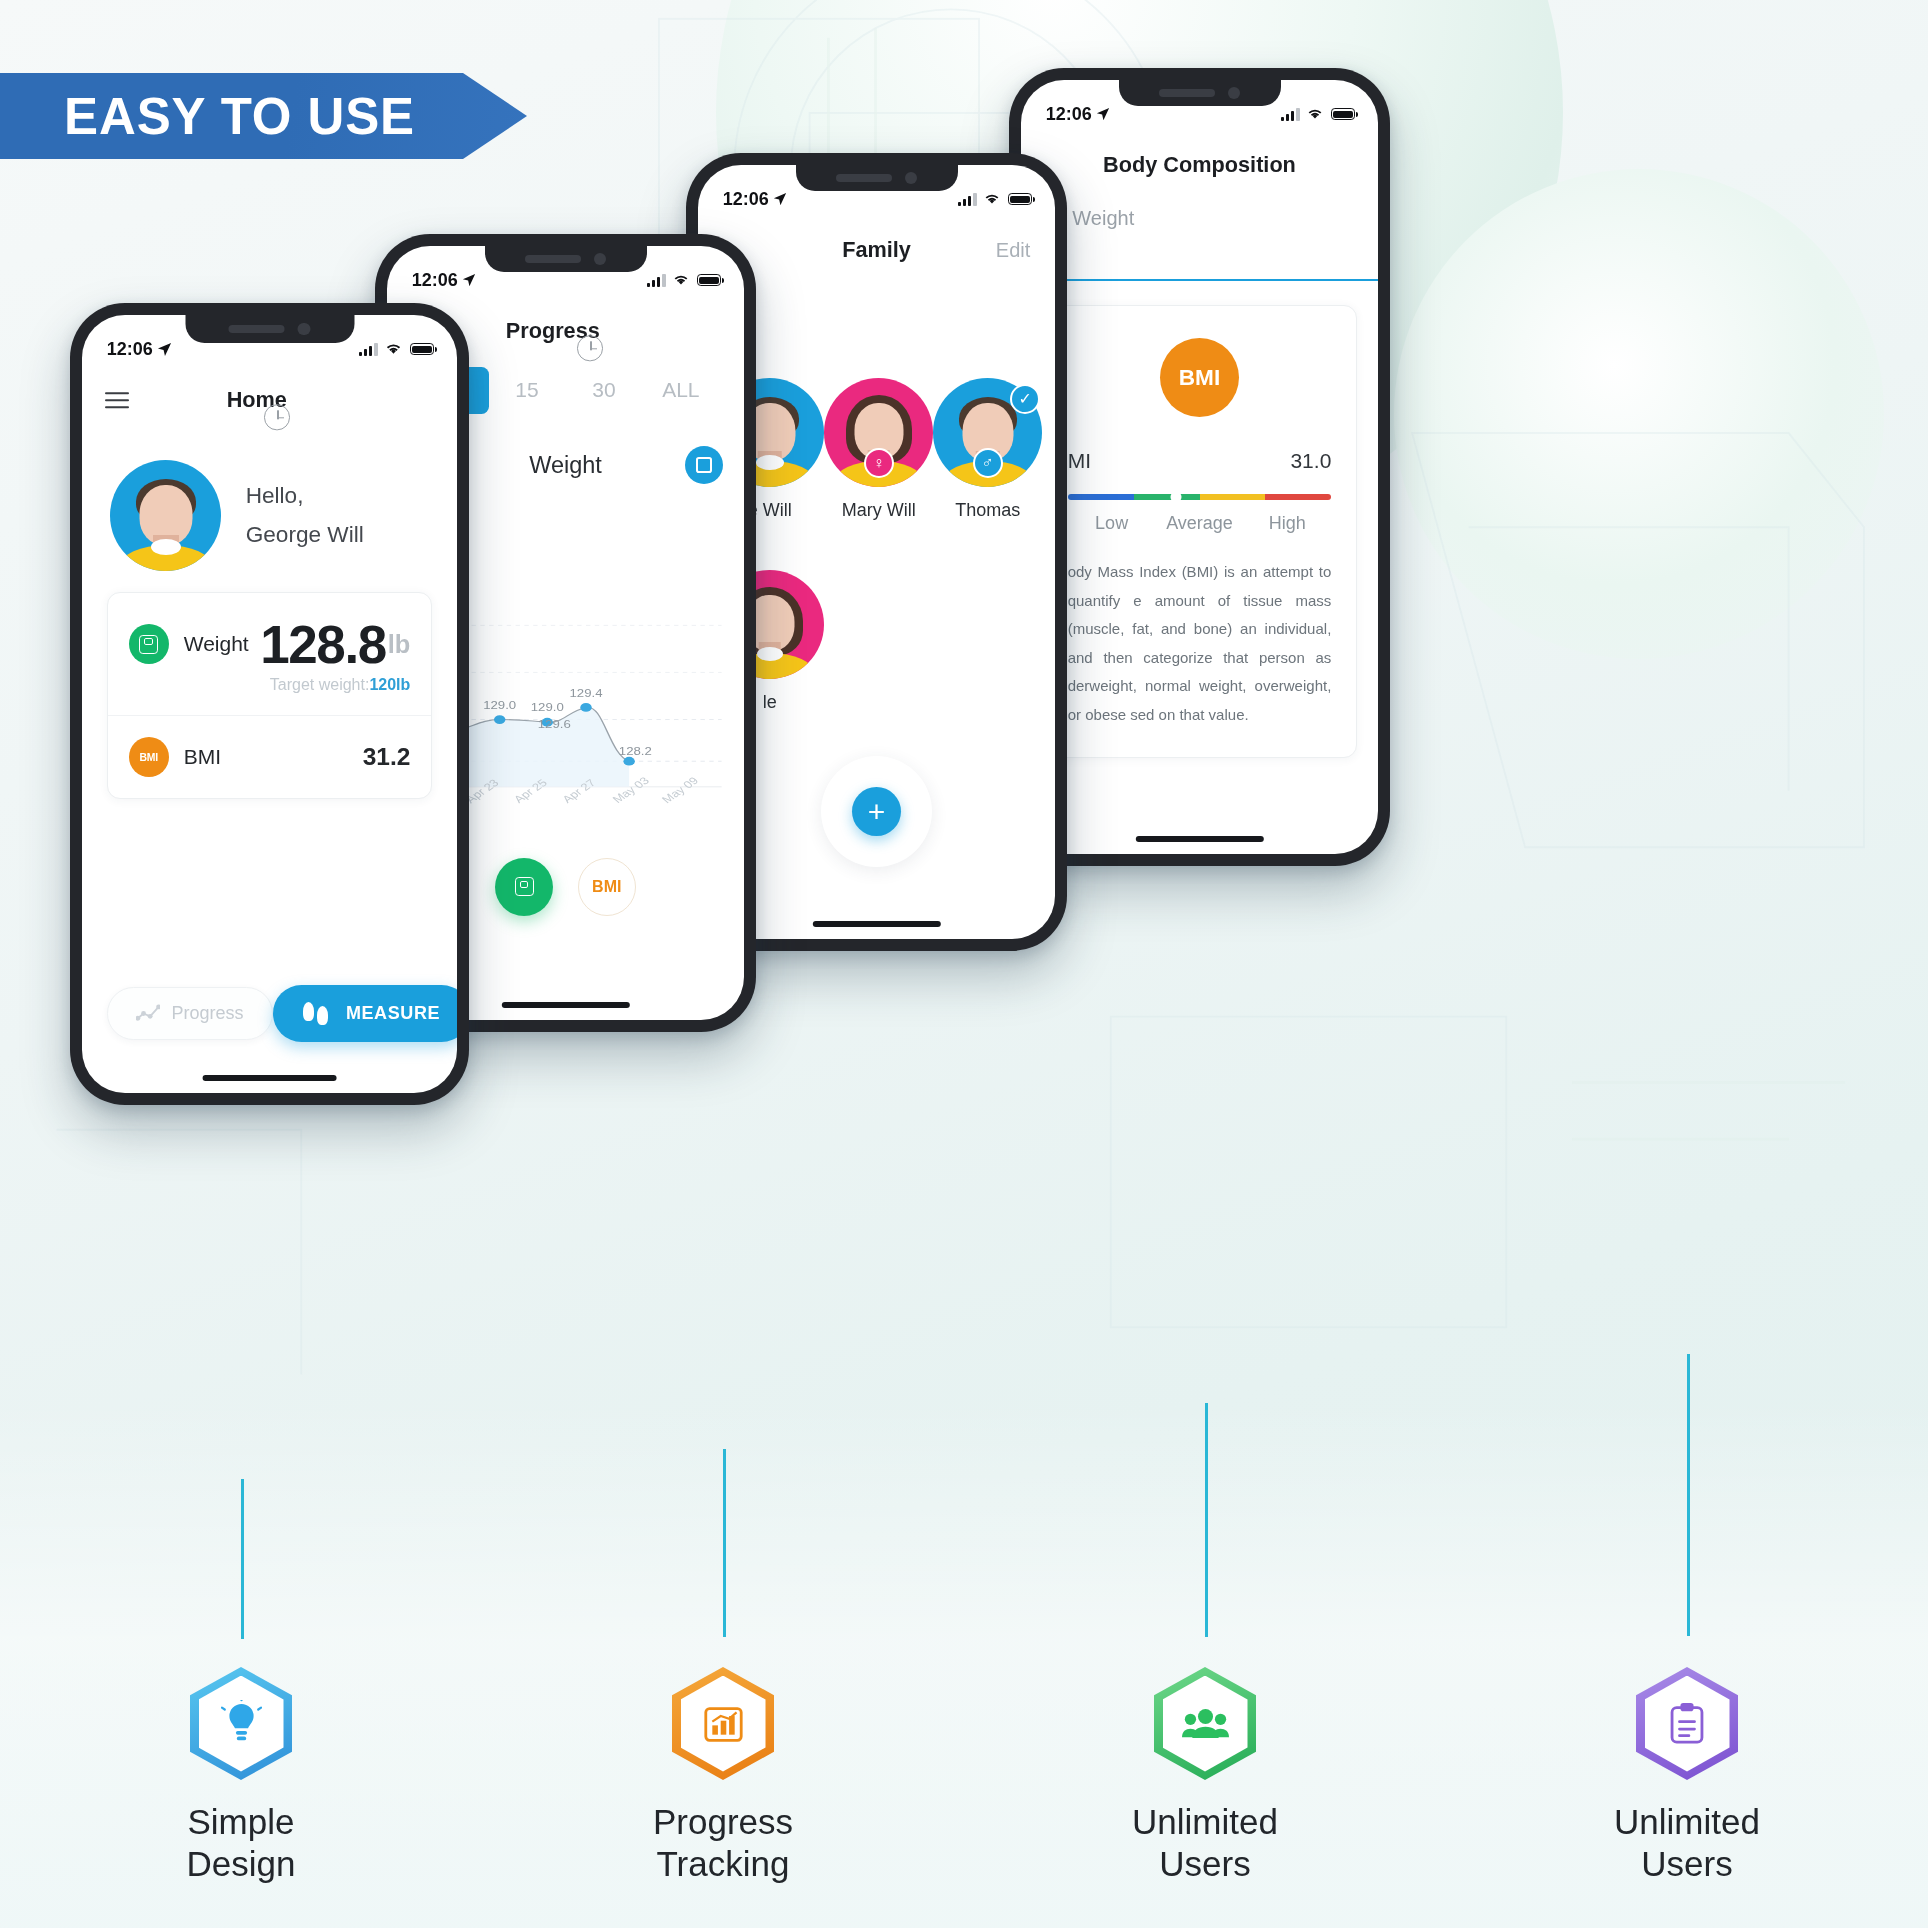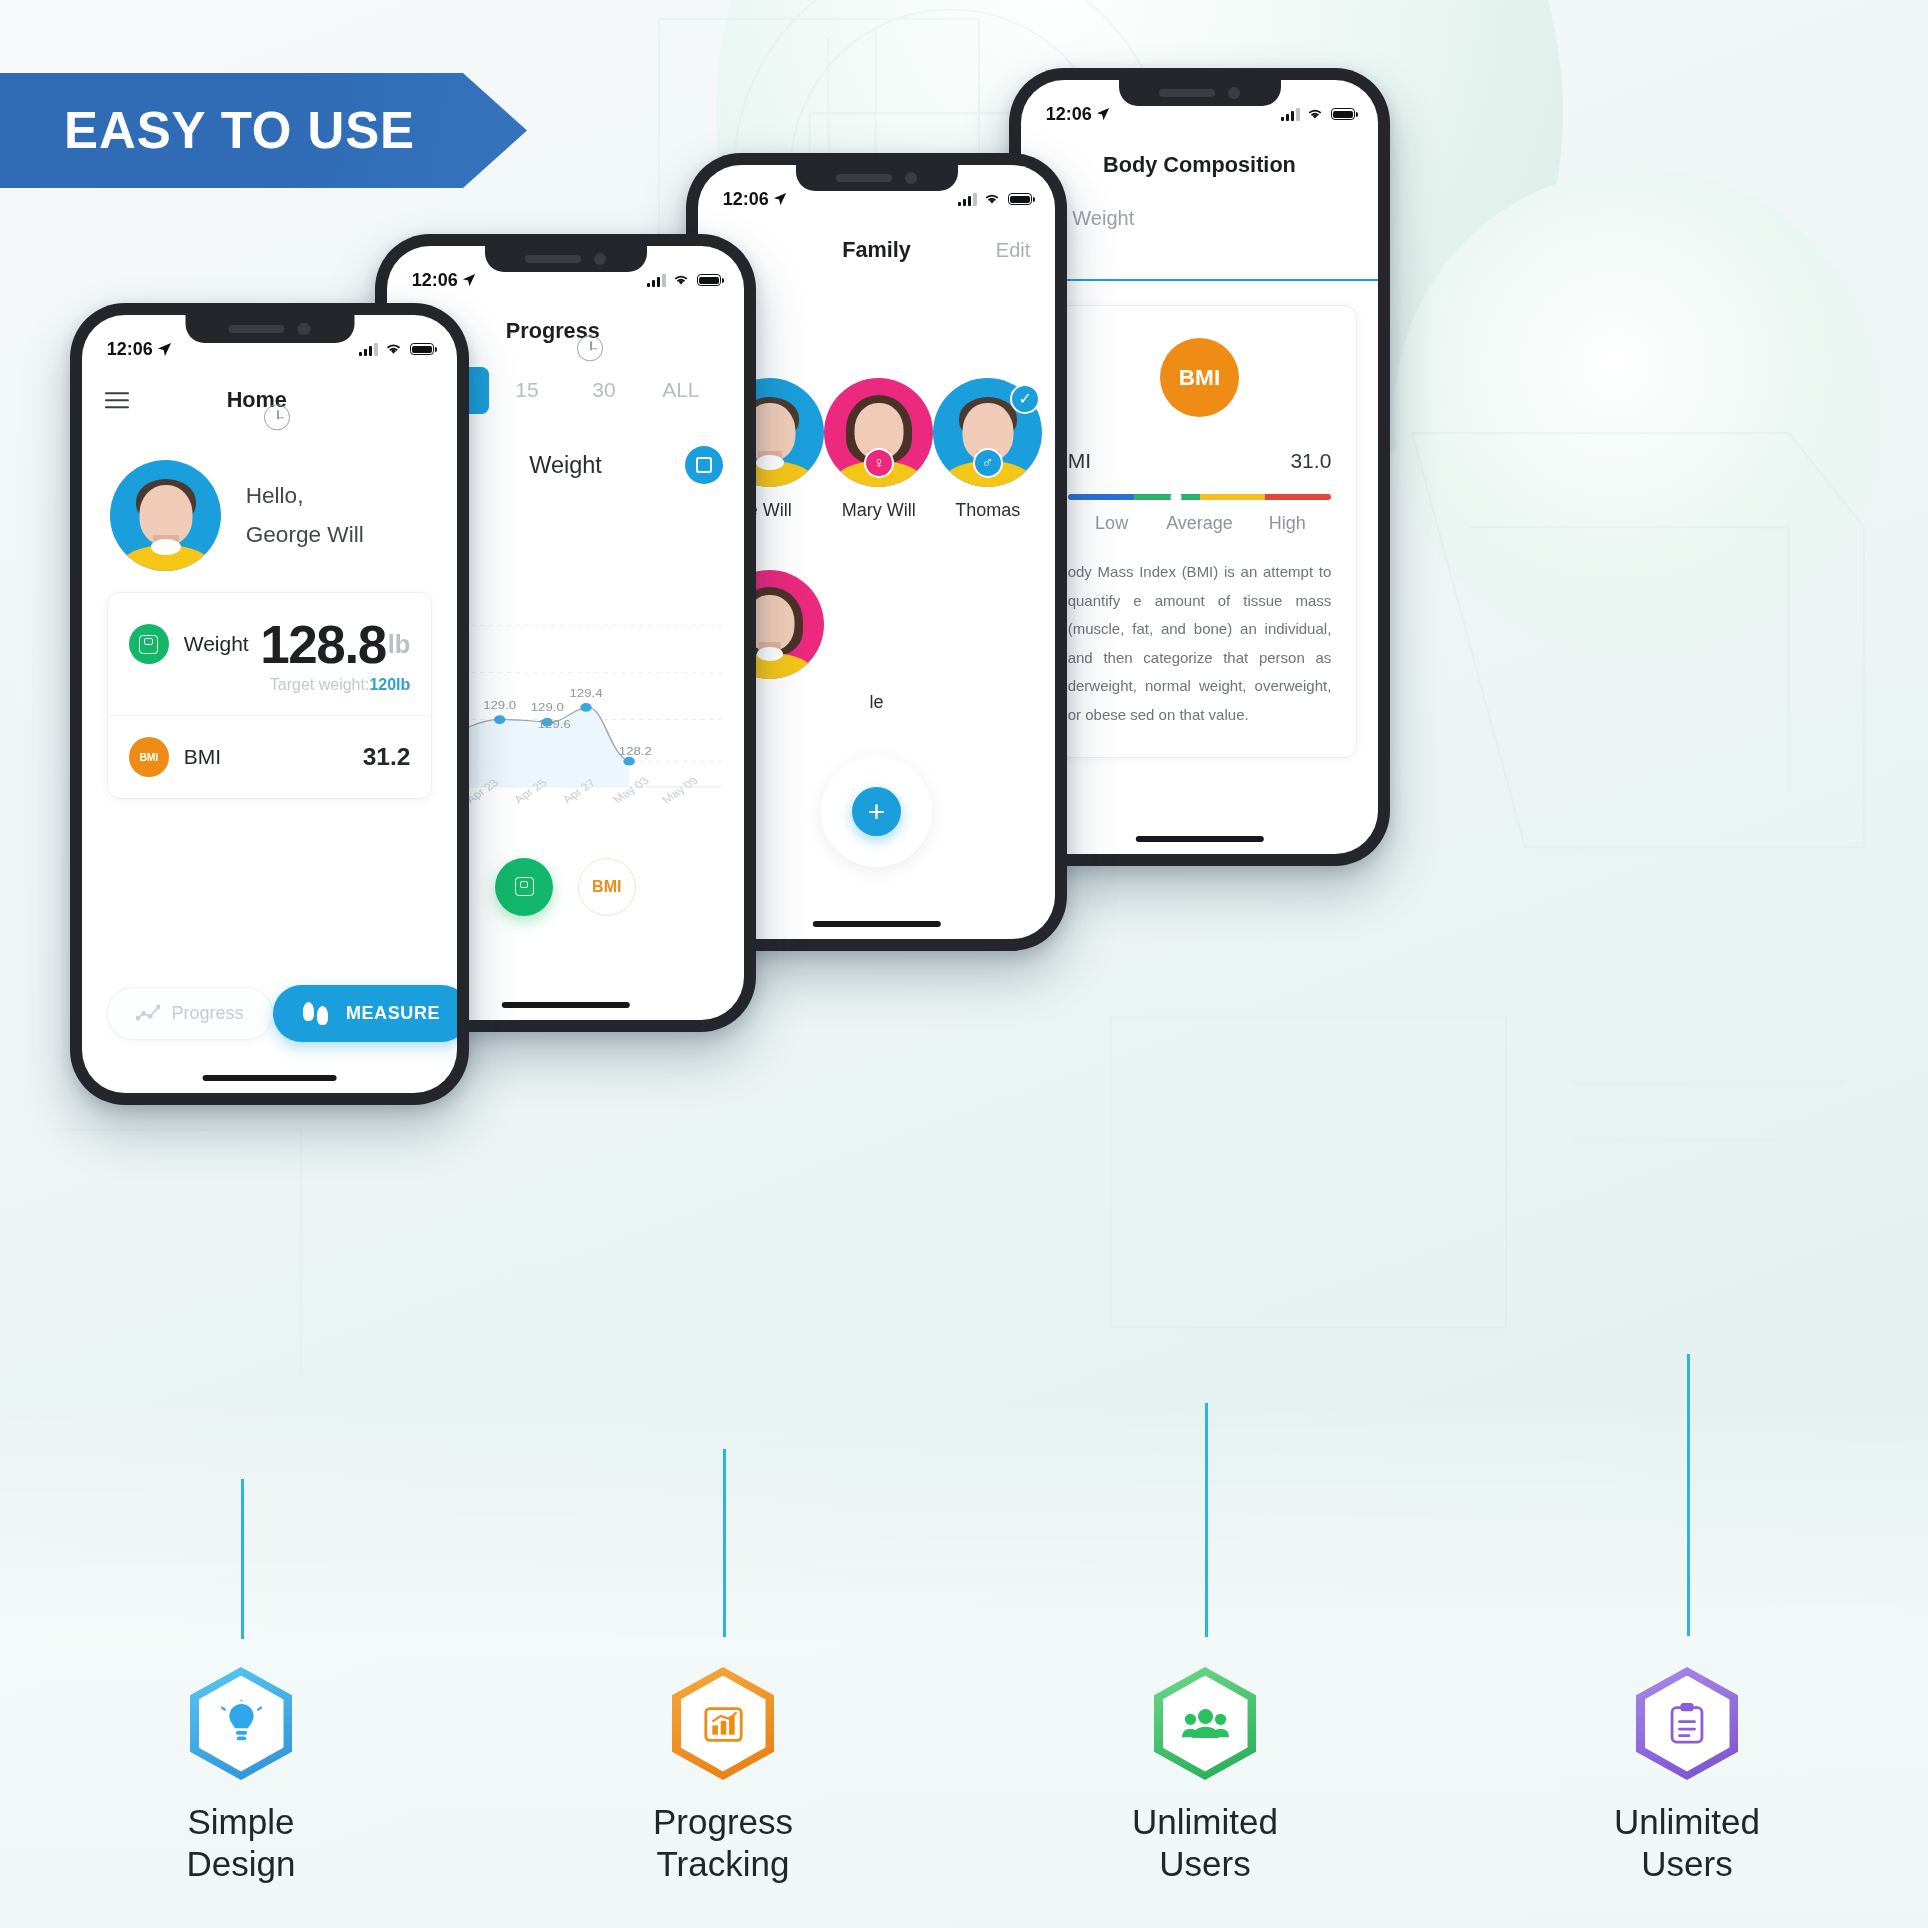--- a/index.html
+++ b/index.html
@@ -20,21 +20,21 @@
   .c2 { width: 490px; height: 490px; left: 1394px; top: 169px;
         background: radial-gradient(circle at 45% 40%, #ffffff 0%, #eaf6f1 55%, rgba(234,246,241,0) 100%); }
   .blueprint { position:absolute; stroke:#cfe0e6; fill:none; opacity:.55; }
   .reflect {
     position:absolute; left:0; right:0; bottom:0; height:527px;
     background: linear-gradient(to bottom, rgba(255,255,255,0) 0%, rgba(255,255,255,.55) 45%, rgba(240,248,248,.9) 100%);
   }
 
   
   .ribbon {
-    position:absolute; left:0; top:73px; height:115px; width:527px;
+    position:absolute; left:0; top:73px; height:86px; width:527px;
     background: linear-gradient(100deg,#2f6cb5 0%, #2f6cb5 55%, #3573bd 100%);
     display:flex; align-items:center;
     clip-path: polygon(0 0, 463px 0, 527px 50%, 463px 100%, 0 100%);
     box-shadow: 0 3.8px 13px rgba(30,70,130,.18);
   }
   .ribbon-text {
     color:#fff; font-size:51px; font-weight:700; letter-spacing:0.9px;
     padding-left:64px; white-space:nowrap;
   }
 
@@ -362,21 +362,21 @@
           <span class="av-neck" style="width:24.5px;height:19px;top:73px;"></span>
           <span class="av-body" style="width:90px;height:41px;top:83px;"></span>
           <span class="av-collar" style="width:28px;height:15px;top:77px;"></span>
         </div>
         <span class="check-badge">✓</span>
         <span class="badge-sex m">♂</span>
         <div class="fam-name">Thomas</div>
       </div>
     </div>
 
-    <div class="fam-grid" style="margin-top:17px;flex-direction:column;">
+    <div class="fam-grid" style="margin-top:17px;">
       <div class="fam-item">
         <div class="avatar pink" style="width:109px;height:109px;">
           <span class="av-hair long" style="width:66px;height:68px;top:17px;"></span>
           <span class="av-head" style="width:49px;height:56px;top:24.5px;"></span>
           <span class="av-neck" style="width:22.6px;height:17px;top:72px;"></span>
           <span class="av-body" style="width:89px;height:41px;top:83px;"></span>
           <span class="av-collar" style="width:26px;height:14px;top:77px;"></span>
         </div>
         <div class="fam-name">le</div>
       </div>

